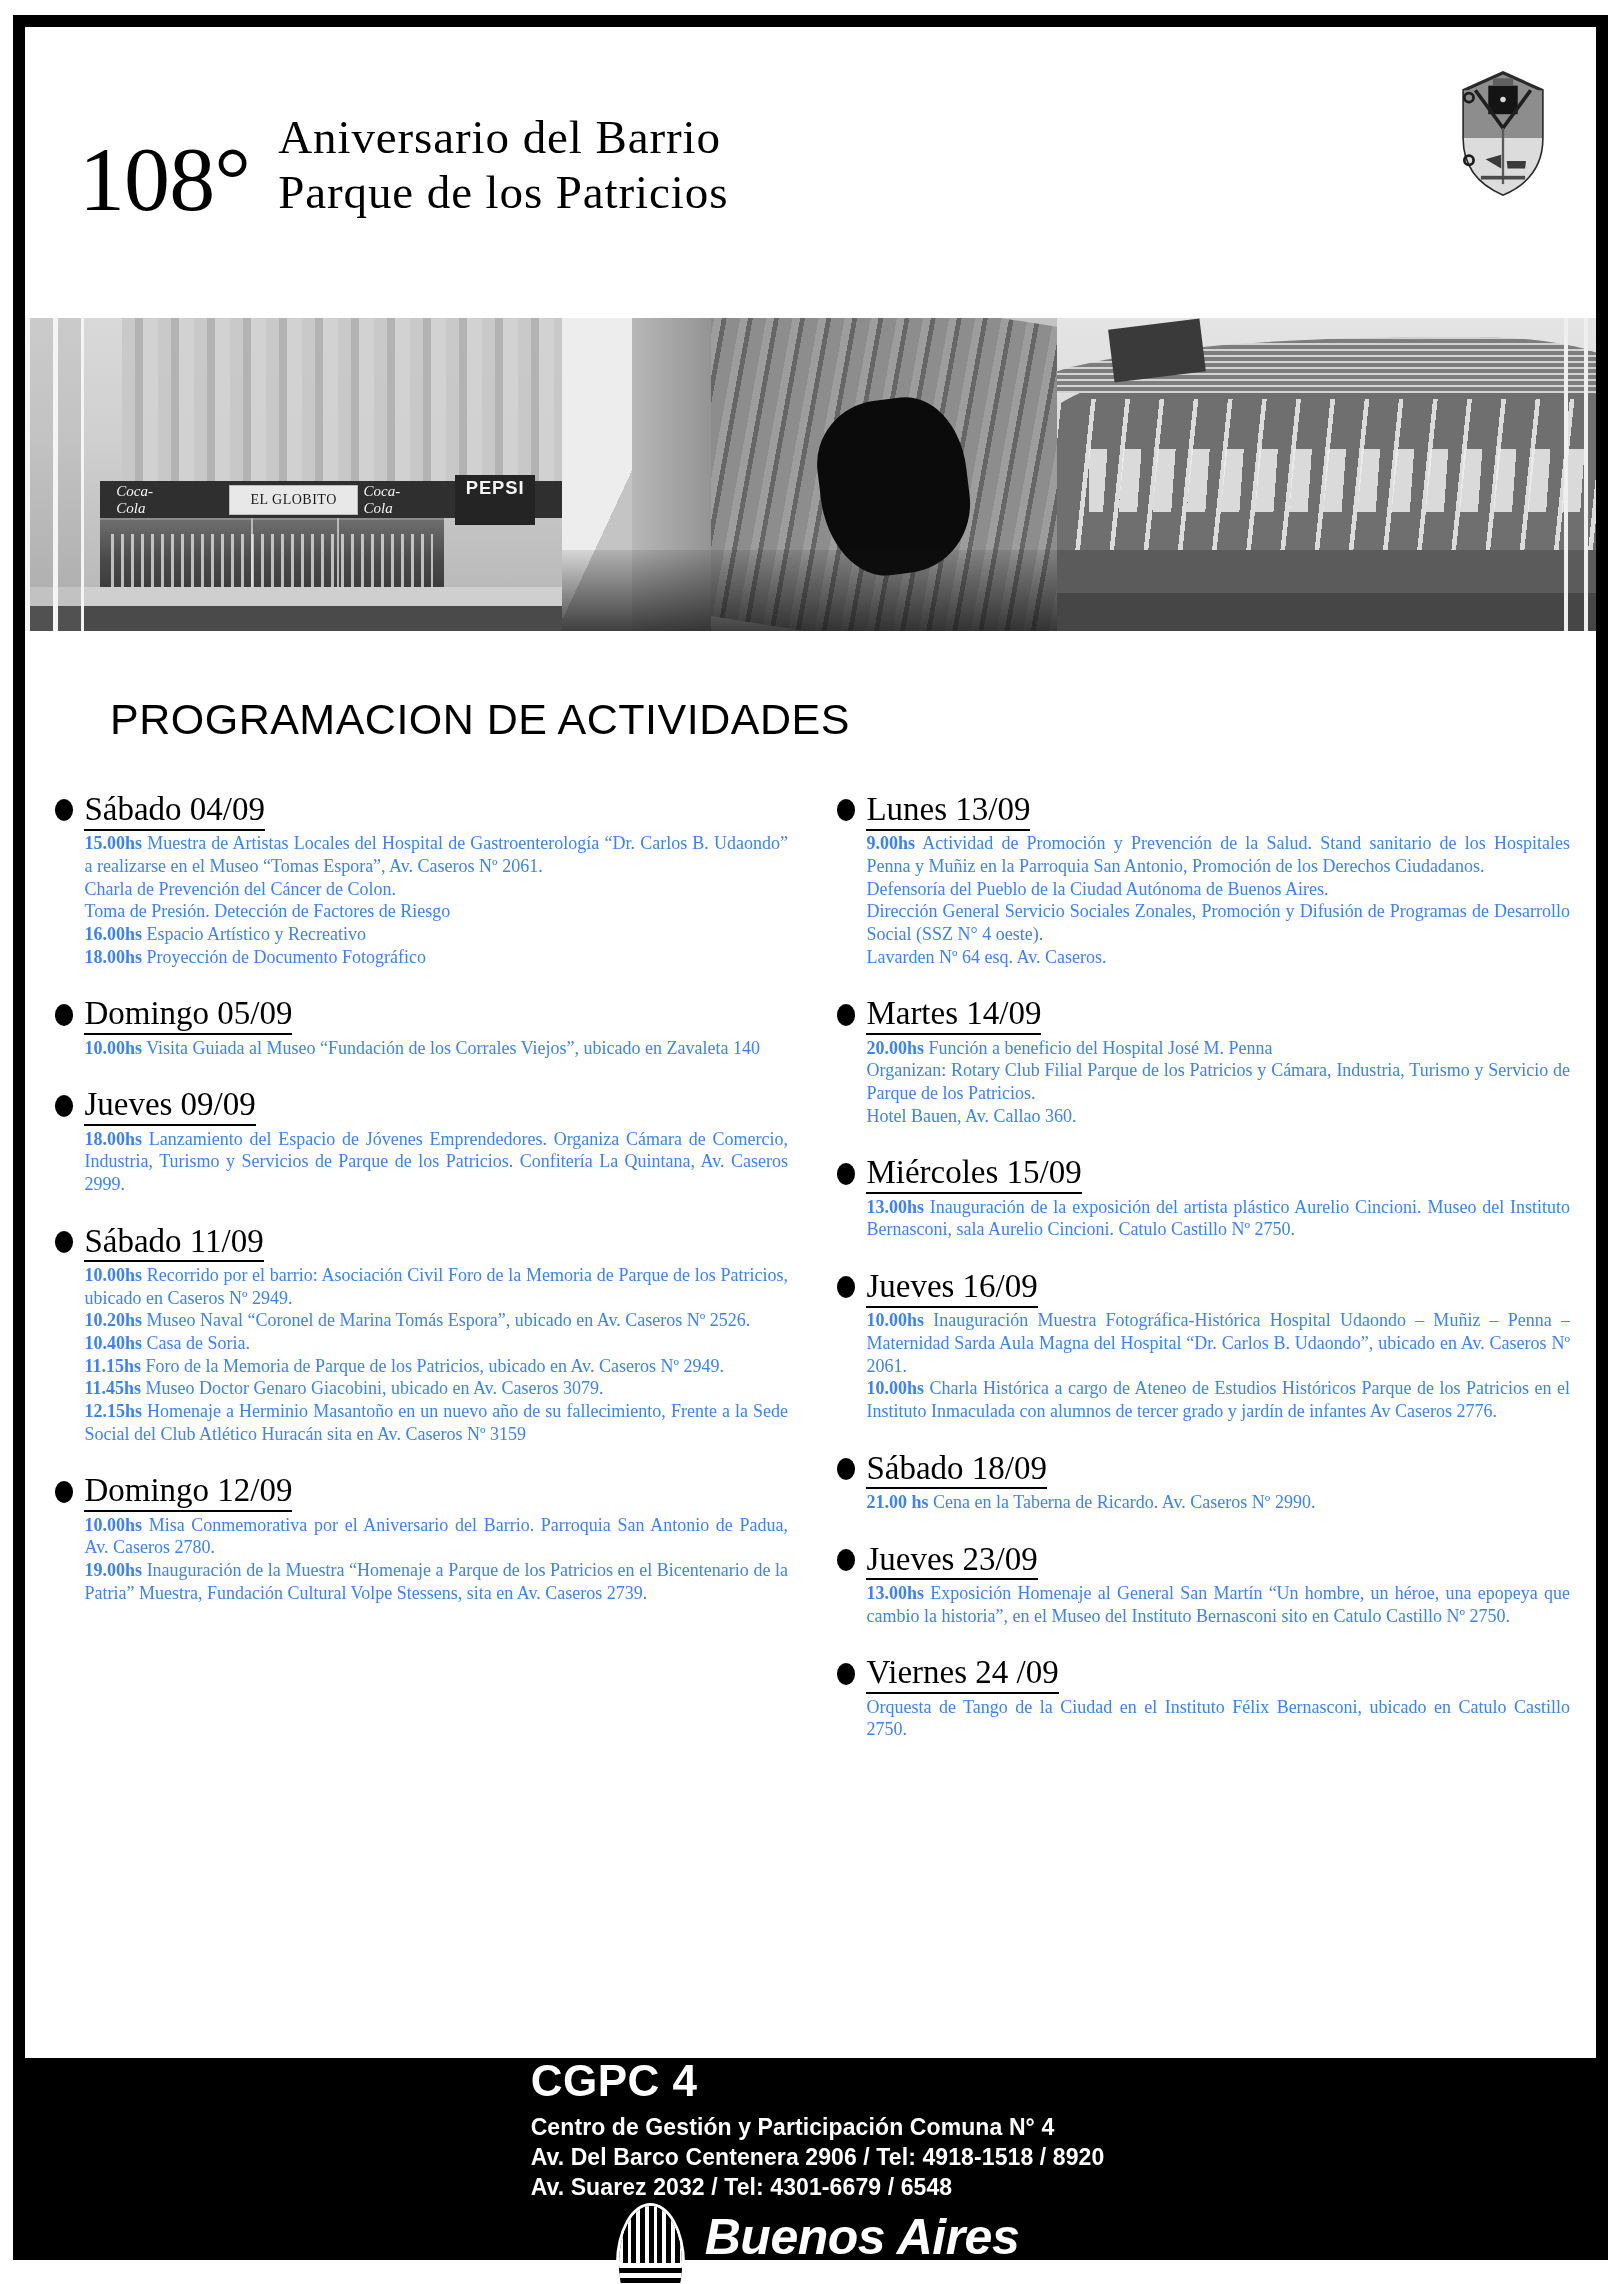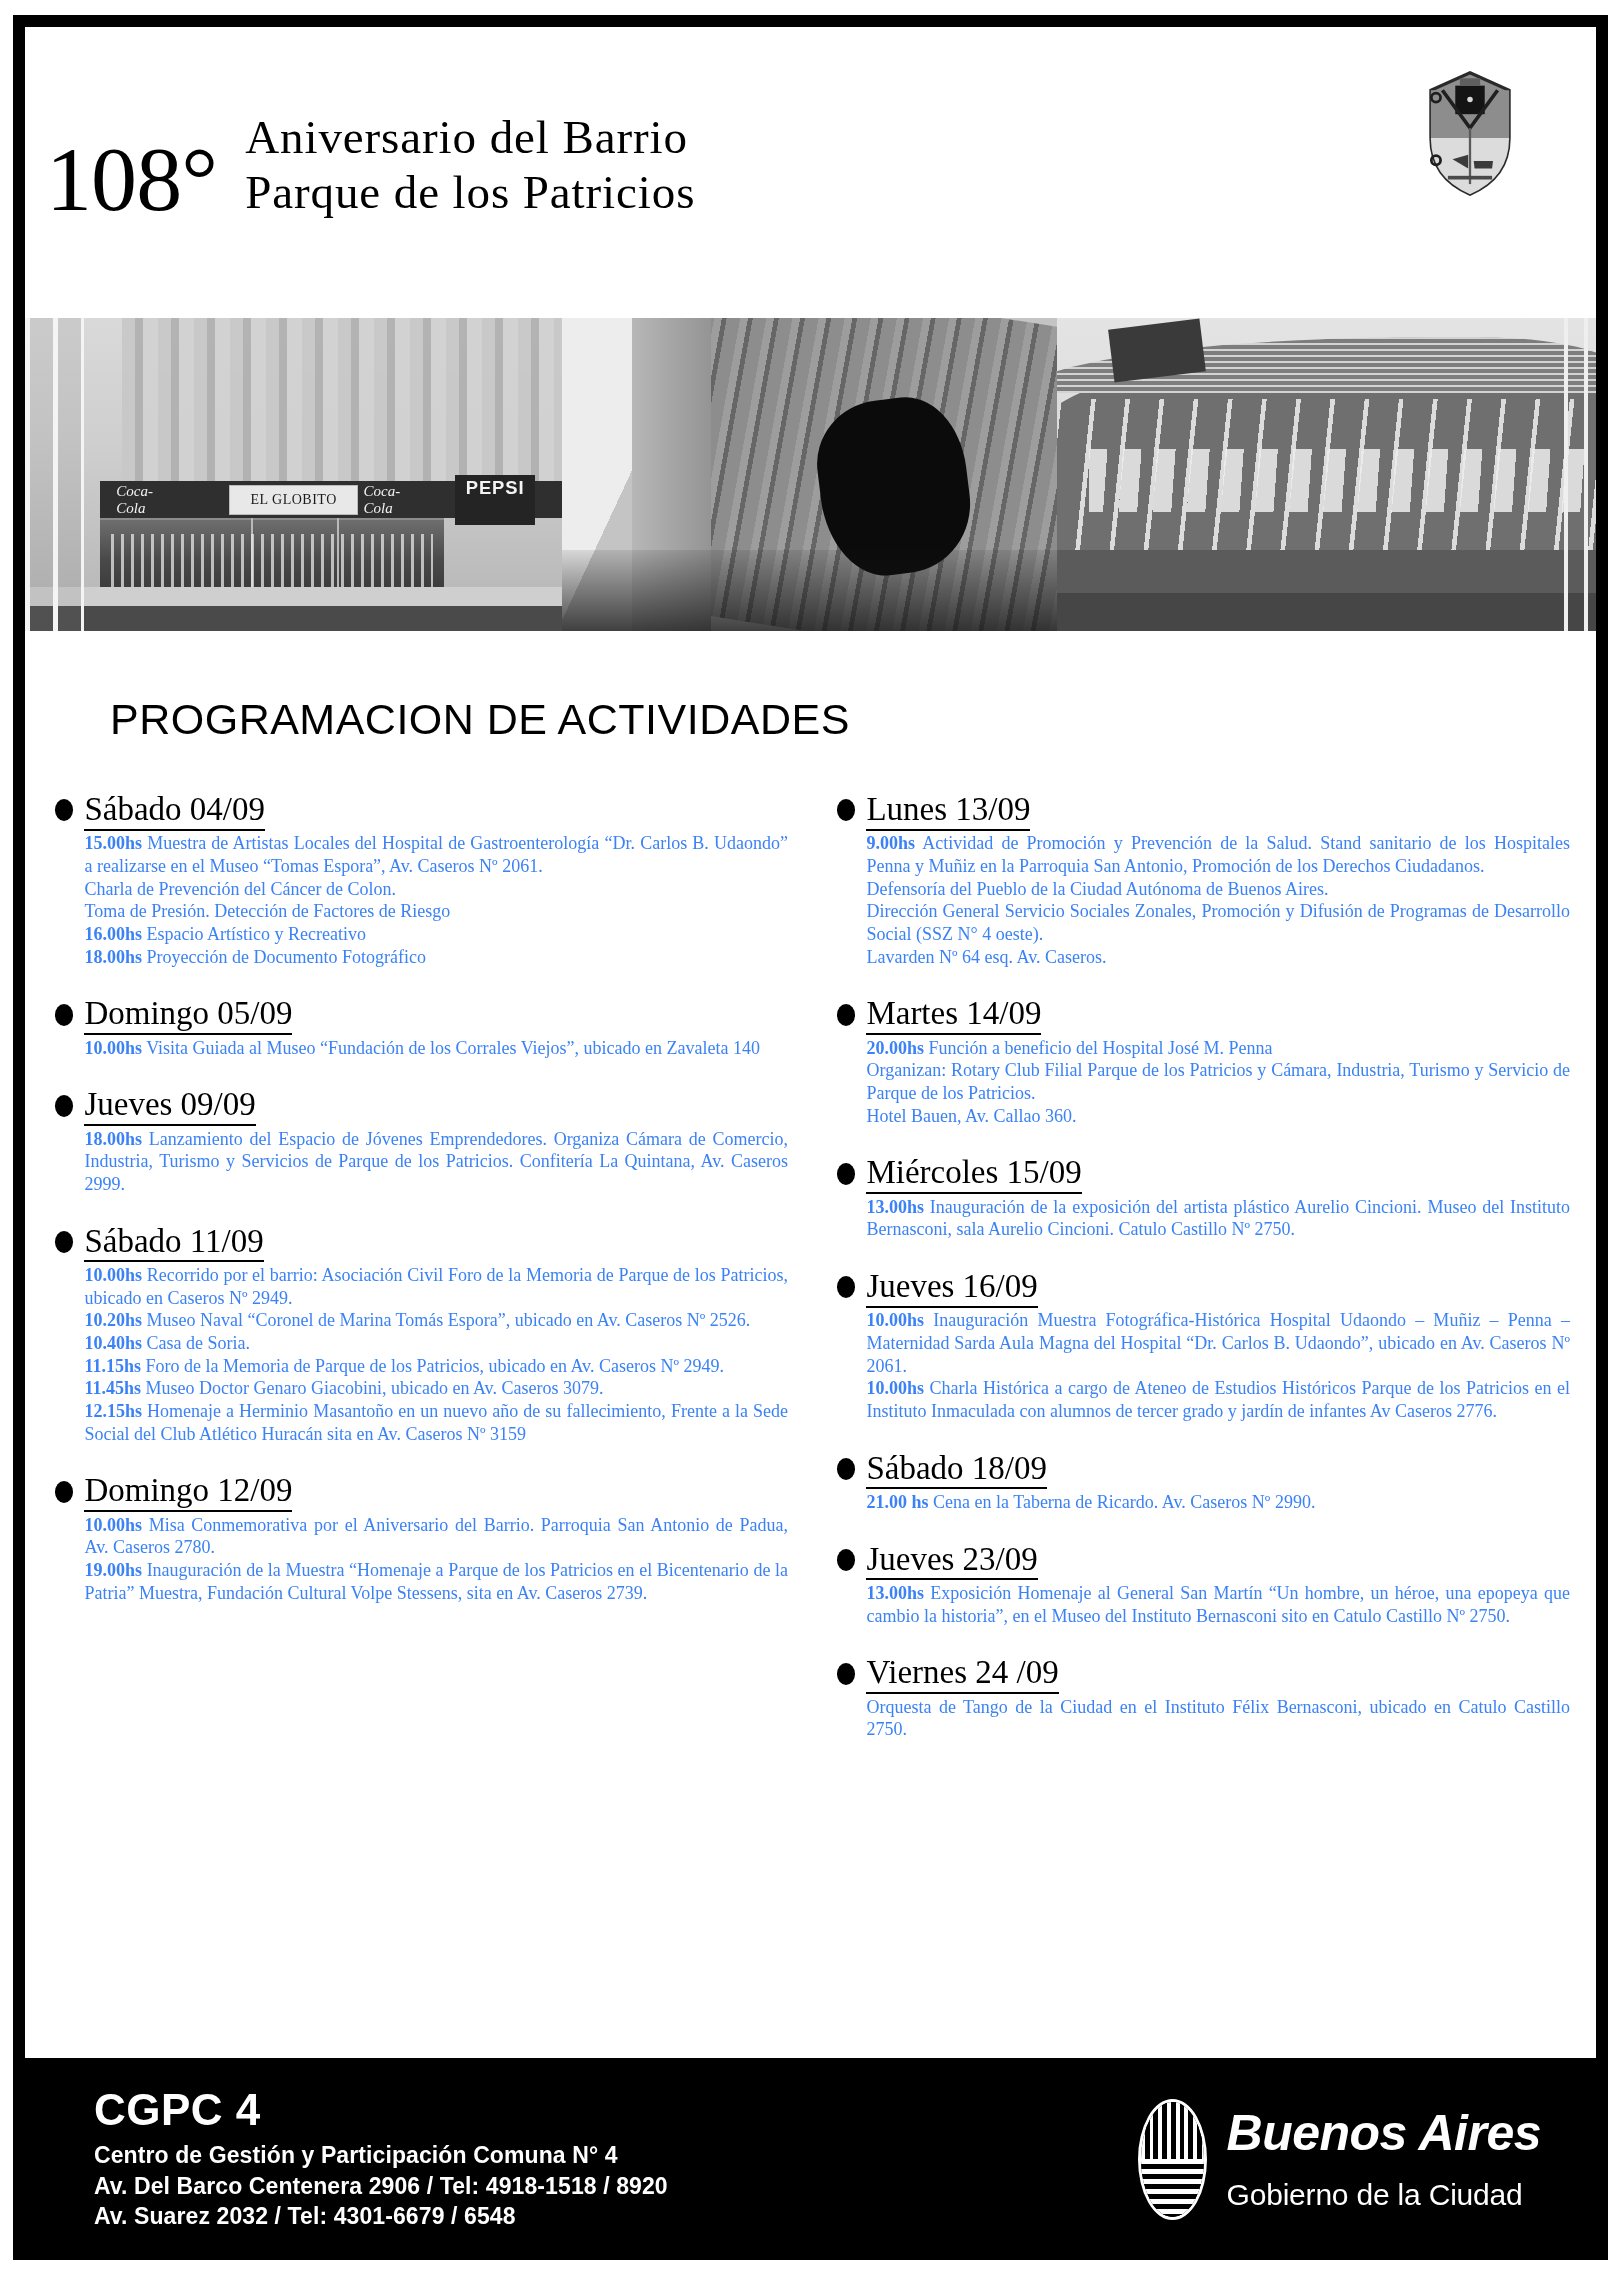--- a/index.html
+++ b/index.html
@@ -19,21 +19,21 @@
     position: absolute;
     left: 13px; top: 14.7px;
     width: 1595px; height: 2245px;
     border: 12px solid #000000;
     background: #ffffff;
   }
 
   
   .header {
     position: absolute;
-    left: 9px; top: 27px;
+    left: 42px; top: 27px;
     width: 1571px; height: 276px;
     display: flex;
     align-items: center;
     padding: 0 18.4px 0 37px;
   }
   .big-number {
     font-family: "Liberation Serif", serif;
     font-size: 92px;
     line-height: 1;
     letter-spacing: -0.9px;
@@ -275,20 +275,21 @@
 
   
   .footer {
     position: absolute;
     left: 25px; top: 2058px;
     width: 1571px; height: 202px;
     background: #000000;
     display: flex;
     align-items: center;
     padding: 0 55px 0 69px;
+    flex-direction: column;
   }
   .footer-left { flex: 1 1 auto; color: #ffffff; }
   .cgpc {
     font-family: "Liberation Sans", sans-serif;
     font-weight: bold;
     font-size: 44px;
     line-height: 1.05;
     letter-spacing: 0.5px;
     margin-bottom: 7.4px;
   }

